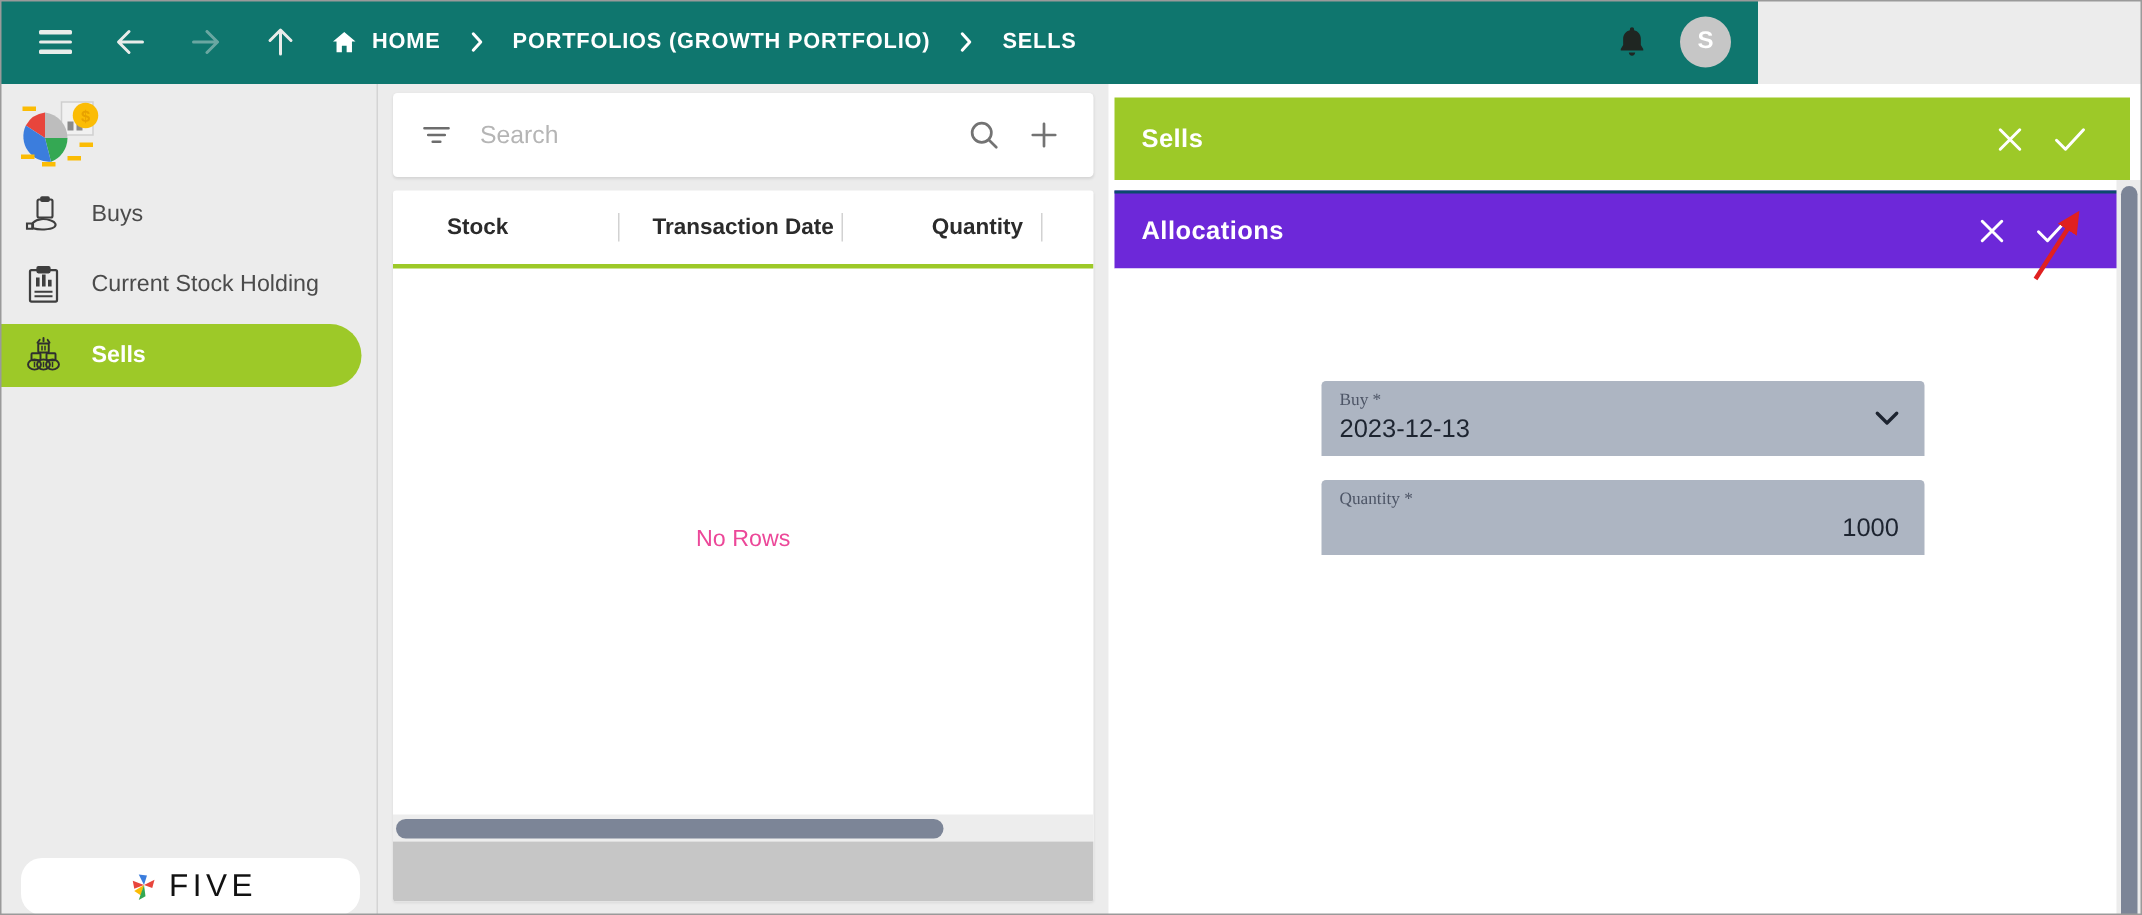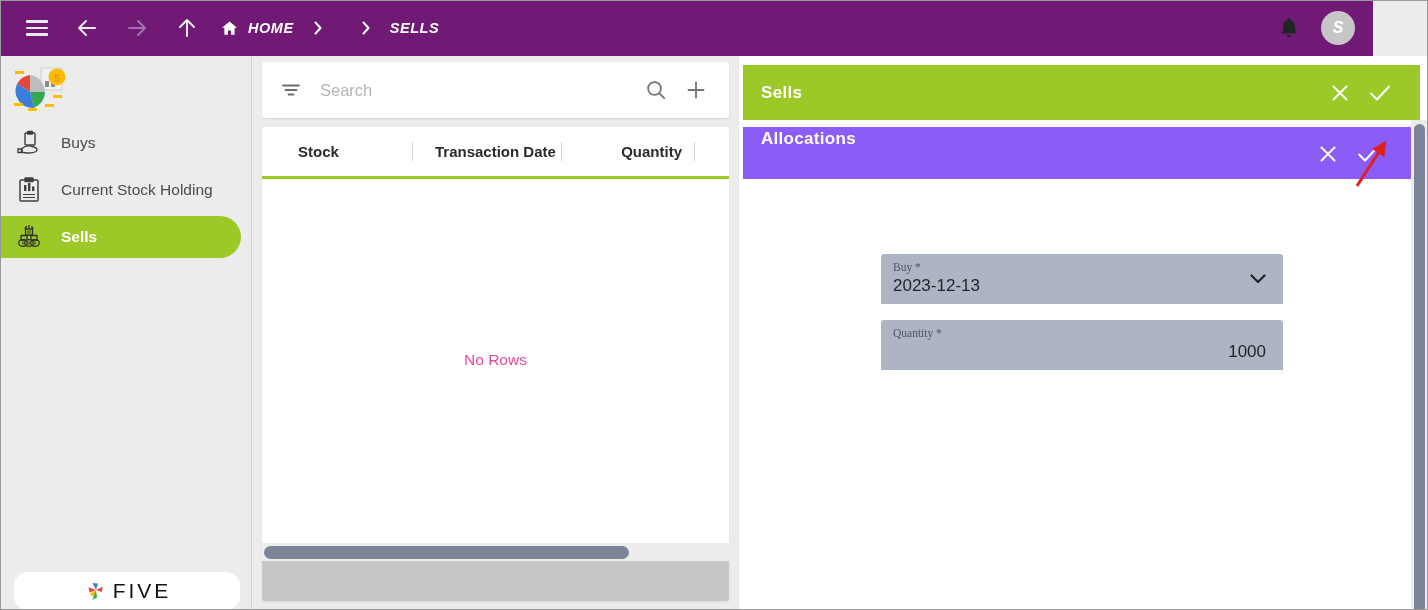--- a/index.html
+++ b/index.html
@@ -14,26 +14,25 @@
   .app {
     position: relative;
     width: 1428px; height: 610px;
     background: #ececec;
     overflow: hidden;
   }
 
   
   .topbar {
     position: absolute; left: 0; top: 0;
-    width: 1373px; height: 56px;
-    background: #701a75;
+    width: 1172px; height: 56px;
+    background: #0f766e;
     display: flex; align-items: center;
     padding: 0 18px 0 20px;
     color: #ffffff;
-    font-style: italic;
   }
   .tb-icon {
     width: 34px; height: 34px;
     display: flex; align-items: center; justify-content: center;
     margin-right: 16px;
     flex: none;
   }
   .tb-icon svg { display: block; }
   .hamburger { width: 22px; }
   .hamburger span {
@@ -187,24 +186,24 @@
   .panel-sells {
     position: absolute; left: 4px; top: 9px;
     width: 677px; height: 55px;
     background: #9dc928;
     display: flex; align-items: center;
     padding: 0 20px 0 18px;
   }
   .panel-alloc {
     position: absolute; left: 4px; top: 71px;
     width: 677px; height: 52px;
-    background: #8b5cf6;
-    display: flex; 
+    background: #6d28d9;
+    display: flex; align-items: center;
     padding: 0 32px 0 18px;
-    border-top: 2px solid #8b5cf6;
+    border-top: 2px solid #0c4a6e;
   }
   .panel-title {
     color: #ffffff; font-size: 17px; font-weight: 700;
     letter-spacing: 0.3px;
   }
   .panel-actions { margin-left: auto; display: flex; align-items: center; }
   .pa-btn {
     width: 40px; height: 40px;
     display: flex; align-items: center; justify-content: center;
     cursor: pointer;
@@ -299,20 +298,21 @@
         <svg width="19" height="19" viewBox="0 0 24 24" fill="#ffffff">
           <path d="M12 3 L2.5 11 H5.5 V20 H10 V14.5 H14 V20 H18.5 V11 H21.5 Z"></path>
         </svg>
       </span>
       <span>HOME</span>
       <span class="crumb-sep">
         <svg width="12" height="16" viewBox="0 0 12 16" fill="none" stroke="#ffffff" stroke-width="2">
           <path d="M3.5 2.5 L8.5 8 L3.5 13.5" stroke-linecap="round" stroke-linejoin="round"></path>
         </svg>
       </span>
+      <span>PORTFOLIOS (GROWTH PORTFOLIO)</span>
       <span class="crumb-sep">
         <svg width="12" height="16" viewBox="0 0 12 16" fill="none" stroke="#ffffff" stroke-width="2">
           <path d="M3.5 2.5 L8.5 8 L3.5 13.5" stroke-linecap="round" stroke-linejoin="round"></path>
         </svg>
       </span>
       <span>SELLS</span>
     </div>
 
     <div class="tb-right">
       <div class="bell">

